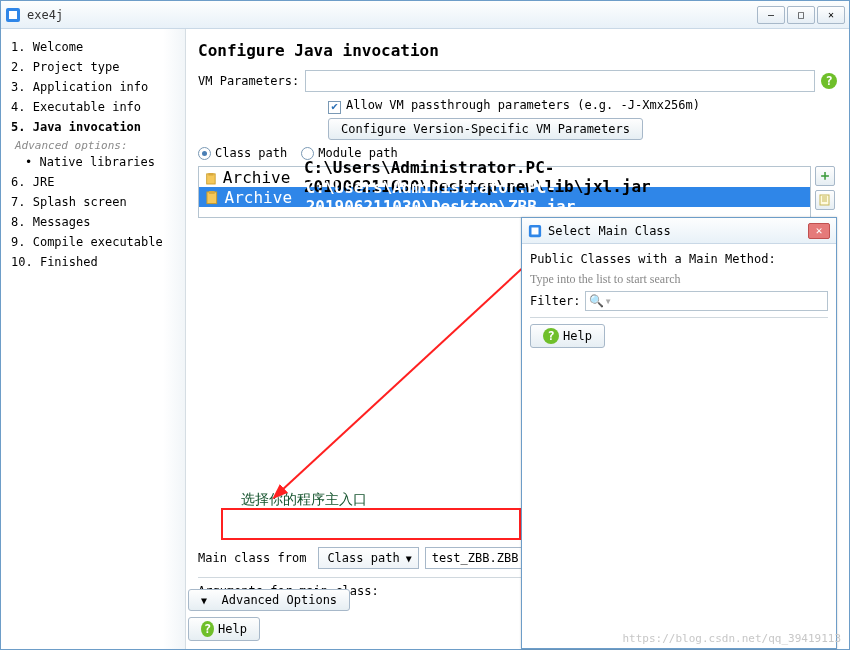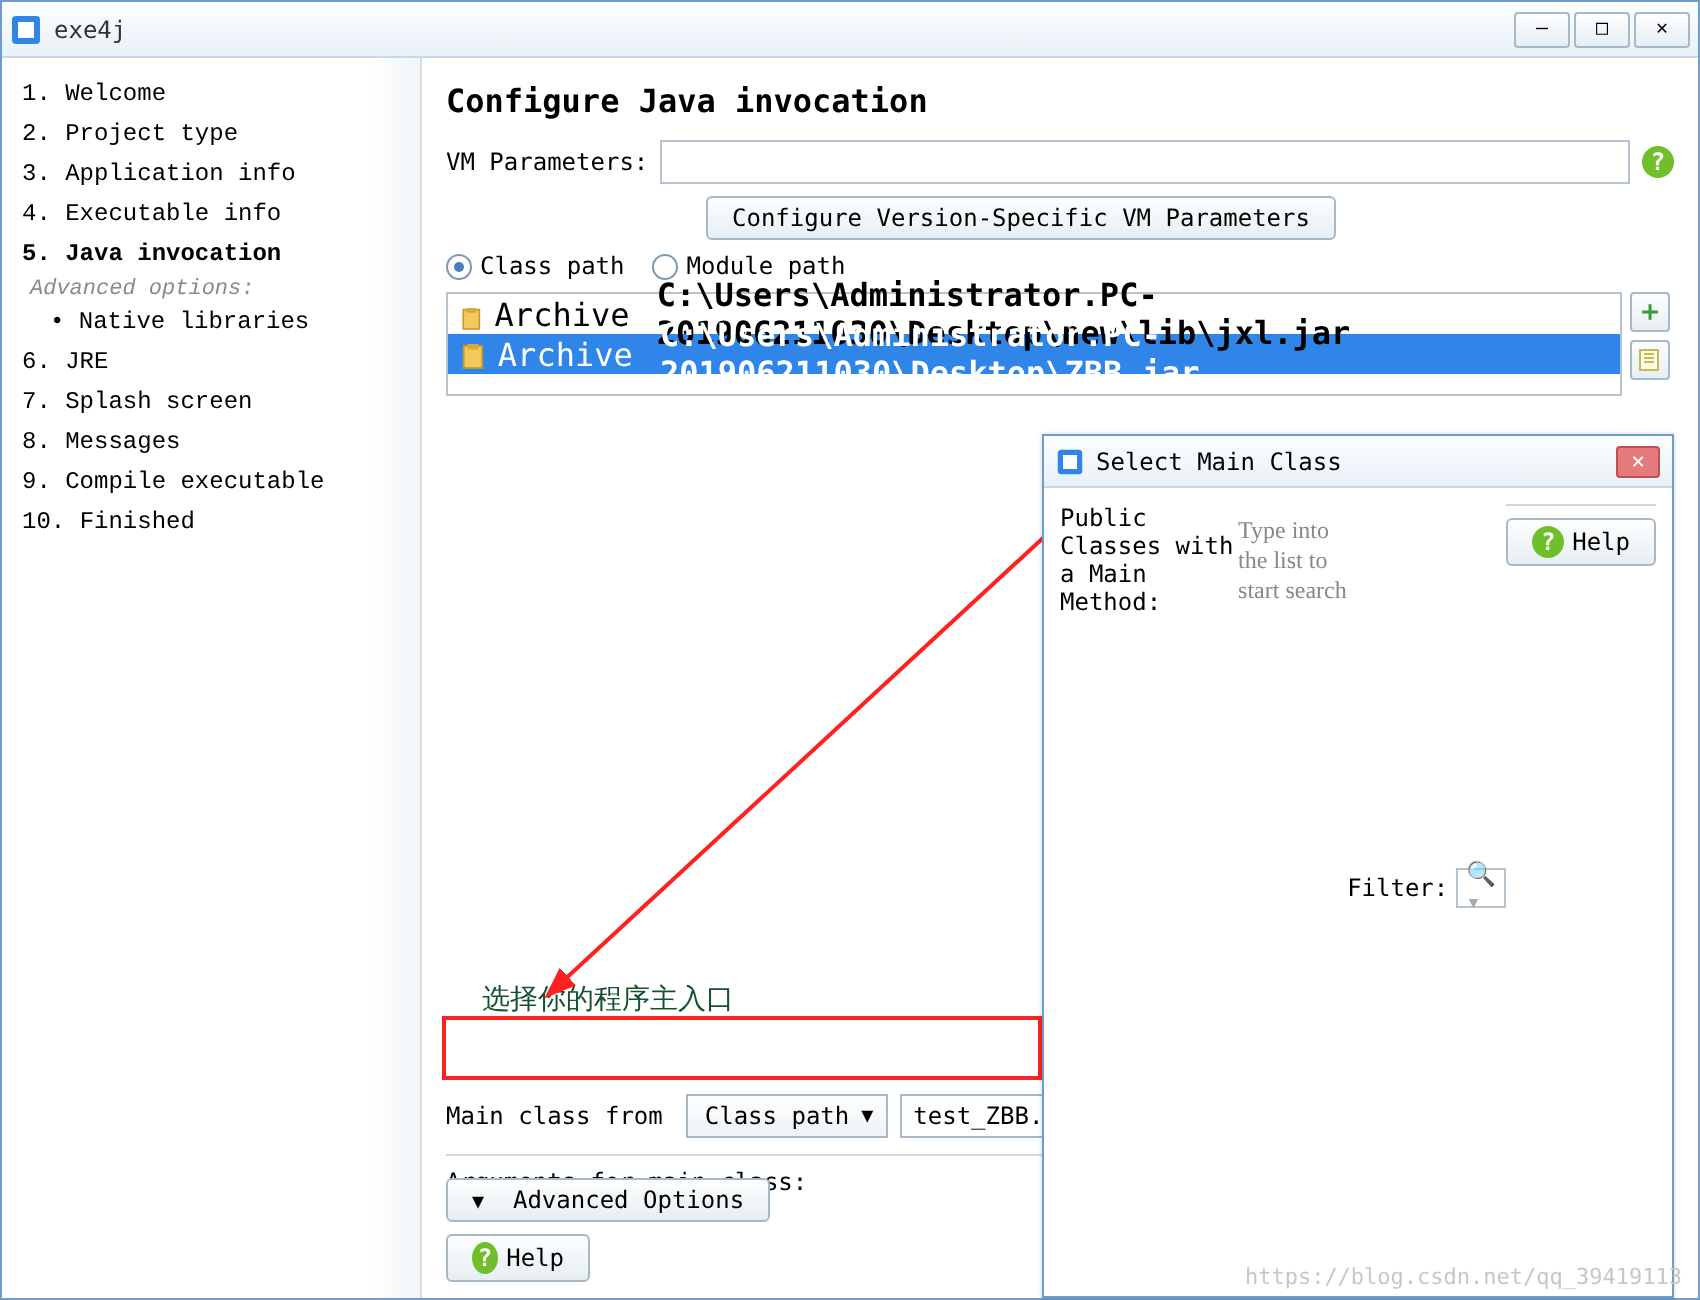--- a/index.html
+++ b/index.html
@@ -15,21 +15,21 @@
   }
   .window { border:1px solid #6d9dc8; width:850px; height:650px; position:relative; background:#fff; }
   .titlebar { height:28px; background:linear-gradient(#fdfefe,#e8f1f8); border-bottom:1px solid #c9d8e6; display:flex; align-items:center; padding:0 4px; }
   .titlebar .app-icon { width:16px; height:16px; margin-right:6px; display:inline-block; }
   .titlebar .title { font-family:"SimSun", monospace; font-size:12px; color:#333; flex:1; }
   .winbtns { display:flex; gap:2px; }
   .winbtn { width:28px; height:18px; border:1px solid #a7b8c9; background:linear-gradient(#fefefe,#e6eef5); border-radius:2px; font-size:10px; display:flex; align-items:center; justify-content:center; cursor:default; }
   .content { display:flex; height:calc(100% - 28px); }
 
   
-  .sidebar { width:210px; border-right:1px solid #d5dde3; background:linear-gradient(to right,#ffffff 0%,#ffffff 88%,#f1f5f8 100%); padding:8px 8px 8px 10px; position:relative;font-family:Liberation Mono, monospace; }
+  .sidebar { width:185px; border-right:1px solid #d5dde3; background:linear-gradient(to right,#ffffff 0%,#ffffff 88%,#f1f5f8 100%); padding:8px 8px 8px 10px; position:relative; }
   .step { font-size:12px; line-height:20px; white-space:nowrap; }
   .step.current { font-weight:bold; }
   .adv-label { color:#8a8a8a; font-style:italic; font-size:11px; margin-top:2px; margin-left:4px; }
   .sub-item { margin-left:14px; font-size:12px; line-height:20px; }
   .sub-item::before { content:"• "; }
   .brand {
     position:absolute; left:0; bottom:0; font-size:44px; font-weight:bold;
     color:#eef2f5; transform:rotate(-90deg); transform-origin:left bottom;
     letter-spacing:2px; padding-left:10px; pointer-events:none;
   }
@@ -50,32 +50,32 @@
 
   .archive-frame { border:1px solid #b5c4d0; background:#fff; height:52px; position:relative; }
   .arch-row { height:20px; display:flex; align-items:center; padding-left:6px; font-size:16px; gap:2px; }
   .arch-row.sel { background:#2f86e8; color:#fff; }
   .jar-icon { width:14px; height:14px; display:inline-block; margin-right:4px; }
   .side-btns { position:absolute; right:-24px; top:0; display:flex; flex-direction:column; gap:4px; }
   .side-btn { width:20px; height:20px; border:1px solid #a7b8c9; background:linear-gradient(#fefefe,#e6eef3); border-radius:2px; display:flex; align-items:center; justify-content:center; font-size:14px; }
 
   .annotation { color:#14532d; font-size:14px; position:absolute; left:240px; top:490px; white-space:nowrap; }
   .red-box { border:2px solid #ff2020; position:absolute; }
-  .adv-and-help { position:absolute; left:12px; bottom:8px; display:flex; flex-direction:column; gap:6px;margin-top:32px; }
+  .adv-and-help { position:absolute; left:2px; bottom:8px; display:flex; flex-direction:column; gap:6px;margin-top:32px; }
   .dropdown { border:1px solid #a7b8c9; background:linear-gradient(#fefefe,#eef3f7); height:22px; display:flex; align-items:center; padding:0 6px 0 8px; font-size:12px; gap:6px; }
   .chev { font-size:10px; }
   .textfield { border:1px solid #a7b8c9; background:#fff; height:22px; padding:0 6px; display:flex; align-items:center; font-size:12px; min-width:160px; }
 
   .main-class-row { position:absolute; left:12px; top:518px; display:flex; align-items:center; gap:6px; }
 
   
   .dialog { position:absolute; left:520px; top:216px; width:316px; height:432px; background:#fff; border:1px solid #6d9dc8; z-index:10; box-shadow:0 0 2px rgba(0,0,0,.2); }
   .dlg-title { height:26px; background:linear-gradient(#fdfefe,#e8f1f8); border-bottom:1px solid #c9d8e6; display:flex; align-items:center; padding:0 6px; font-size:12px; }
   .dlg-close { margin-left:auto; width:22px; height:16px; background:#e57a7a; border:1px solid #c05050; color:#fff; font-size:11px; display:flex; align-items:center; justify-content:center; border-radius:2px; }
-  .dlg-body { padding:8px 8px 6px 8px; font-size:12px; display:flex; flex-direction:row; height:calc(100% - 26px); }
+  .dlg-body { padding:8px 8px 6px 8px; font-size:12px; display:flex; flex-direction:column; height:calc(100% - 26px); }
   .class-list { border:1px solid #c5d0da; flex:1; background:#fff; margin-top:4px; }
   .class-row { padding:2px 6px; font-size:12px; font-family:"Consolas",monospace; }
   .dlg-hint { color:#888; margin:6px 0 4px; font-size:12px;font-family:Liberation Serif, serif; }
   .filter-row { display:flex; align-items:center; gap:4px; margin-bottom:6px; }
   .filter-field { flex:1; border:1px solid #b5c4d0; height:20px; display:flex; align-items:center; padding:0 4px; color:#aaa; }
 
   
   .arrow-svg { position:absolute; left:240px; top:240px; width:320px; height:270px; z-index:5; pointer-events:none; }
 
   .watermark { position:absolute; right:8px; bottom:4px; font-size:11px; color:#c7c7c7; z-index:20;margin-top:23px; }
@@ -120,20 +120,24 @@
 
     <div class="main">
       <div class="h1">Configure Java invocation</div>
 
       <div class="row">
         <span class="label">VM Parameters:</span>
         <div class="field"></div>
         <div class="help-dot">?</div>
       </div>
 
+      <div class="row" style="margin-left:130px;">
+        <span class="checkbox checked"></span>
+        <span>Allow VM passthrough parameters (e.g. -J-Xmx256m)</span>
+      </div>
 
       <div class="row" style="margin-left:130px;">
         <button class="btn">Configure Version-Specific VM Parameters</button>
       </div>
 
       <div class="row" style="gap:14px; margin-top:4px;">
         <span style="display:flex;align-items:center;">
           <span class="radio checked"></span>
           <span>Class path</span>
         </span>

